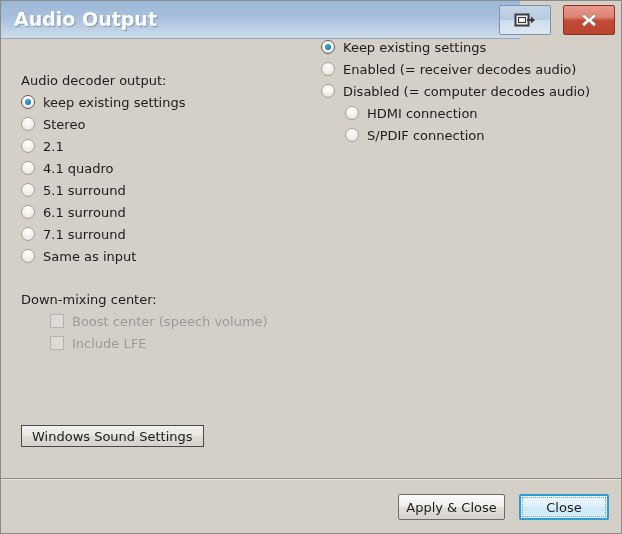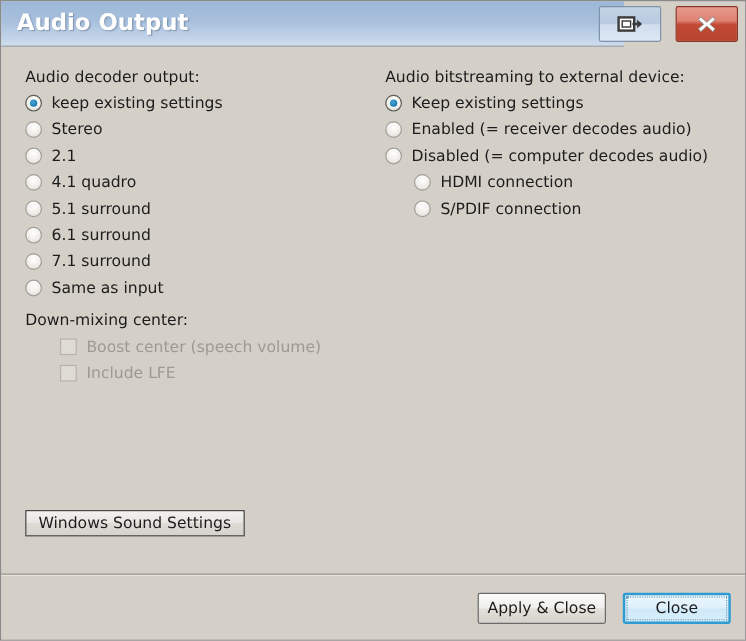--- a/index.html
+++ b/index.html
@@ -94,21 +94,21 @@
   .col {
     position: absolute;
     top: 0;
   }
   #col-left  { left: 20px; width: 300px; }
   #col-right { left: 320px; width: 290px; }
 
   .group-label {
     font-size: 13px;
     color: #1c1c1c;
-    margin: 0 0 5px 0;
+    margin: 16px 0 5px 0;
     line-height: 18px;
     white-space: nowrap;
   }
   #col-left .group-label { padding-top: 16px; }
   #col-right .group-label { padding-top: 16px; }
 
   .opt-row {
     display: flex;
     align-items: flex-start;
     height: 22px;
@@ -304,21 +304,20 @@
         <span class="checkbox"></span>
         <span class="opt-label">Boost center (speech volume)</span>
       </div>
       <div class="opt-row disabled">
         <span class="checkbox"></span>
         <span class="opt-label">Include LFE</span>
       </div>
     </div>
 
     <div class="col" id="col-right">
-      <div class="group-label">Audio bitstreaming to external device:</div>
 
       <div class="opt-row">
         <span class="radio checked"></span>
         <span class="opt-label">Keep existing settings</span>
       </div>
       <div class="opt-row">
         <span class="radio"></span>
         <span class="opt-label">Enabled  (= receiver decodes audio)</span>
       </div>
       <div class="opt-row">

